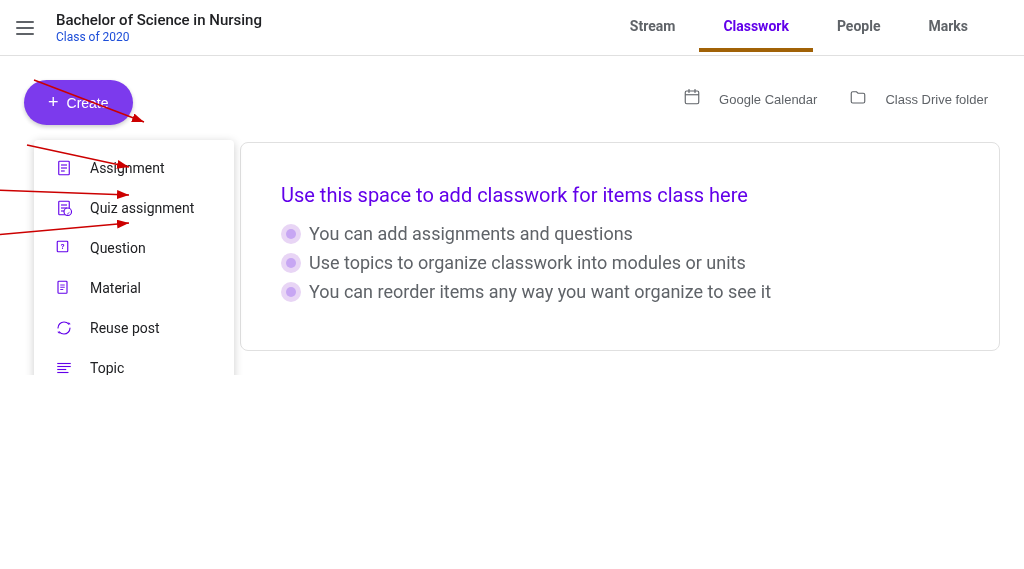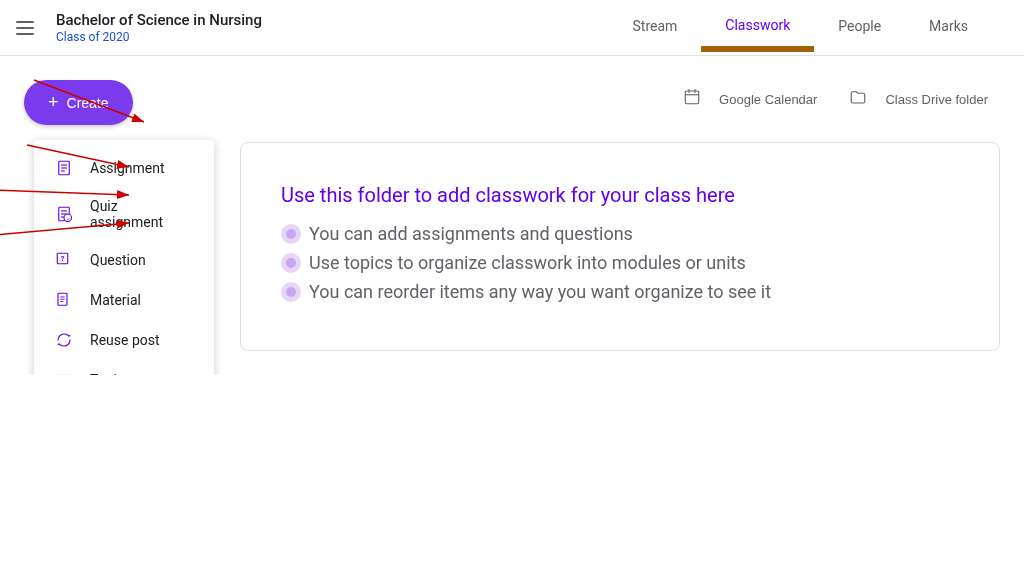--- a/index.html
+++ b/index.html
@@ -57,31 +57,31 @@
       align-items: center;
       gap: 0;
       margin-right: 16px;
     }
     .nav-tab {
       padding: 0 24px;
       height: 48px;
       display: flex;
       align-items: center;
       font-size: 14px;
-      font-weight: 400;
+      font-weight: 700;
       color: #5f6368;
       cursor: pointer;
       border-bottom: 3px solid transparent;
       text-decoration: none;
       transition: color 0.2s;
       position: relative;
     }
     .nav-tab.active {
       color: #6200ea;
-      border-bottom: 6px solid #a16207;
+      border-bottom: 4px solid #a16207;
     }
 
     
     .content {
       display: flex;
       padding: 24px;
       gap: 16px;
       position: relative;
     }
     .left-panel {
@@ -111,21 +111,21 @@
     }
 
     
     .dropdown-menu {
       position: absolute;
       top: 60px;
       left: 10px;
       background: #fff;
       border-radius: 4px;
       box-shadow: 0 2px 10px rgba(0,0,0,0.2);
-      width: 180px;
+      width: 200px;
       z-index: 100;
       padding: 8px 0;
     }
     .dropdown-item {
       display: flex;
       align-items: center;
       gap: 16px;
       padding: 10px 20px;
       cursor: pointer;
       font-size: 14px;
@@ -357,21 +357,21 @@
         <span class="btn-icon">
           <svg width="18" height="18" viewBox="0 0 24 24" fill="none" xmlns="http://www.w3.org/2000/svg">
             <path d="M3 7 C3 6 4 5 5 5 L10 5 L12 7 L19 7 C20 7 21 8 21 9 L21 18 C21 19 20 20 19 20 L5 20 C4 20 3 19 3 18 Z" stroke="#5f6368" stroke-width="1.5" fill="none"></path>
           </svg>
         </span>
         <span>Class Drive folder</span>
       </button>
     </div>
 
     <div class="classwork-card">
-      <div class="card-title">Use this folder to add classwork for your class here</div>
+      <div class="card-title">Use this space to add classwork for items class here</div>
       <div class="card-hint">
         <div class="hint-icon">
           <svg width="12" height="12" viewBox="0 0 12 12">
               <circle cx="6" cy="6" r="5" fill="#7c3aed" opacity="0.3"></circle>
             </svg>
         </div>
         <span>You can add assignments and questions</span>
       </div>
       <div class="card-hint">
         <div class="hint-icon">

